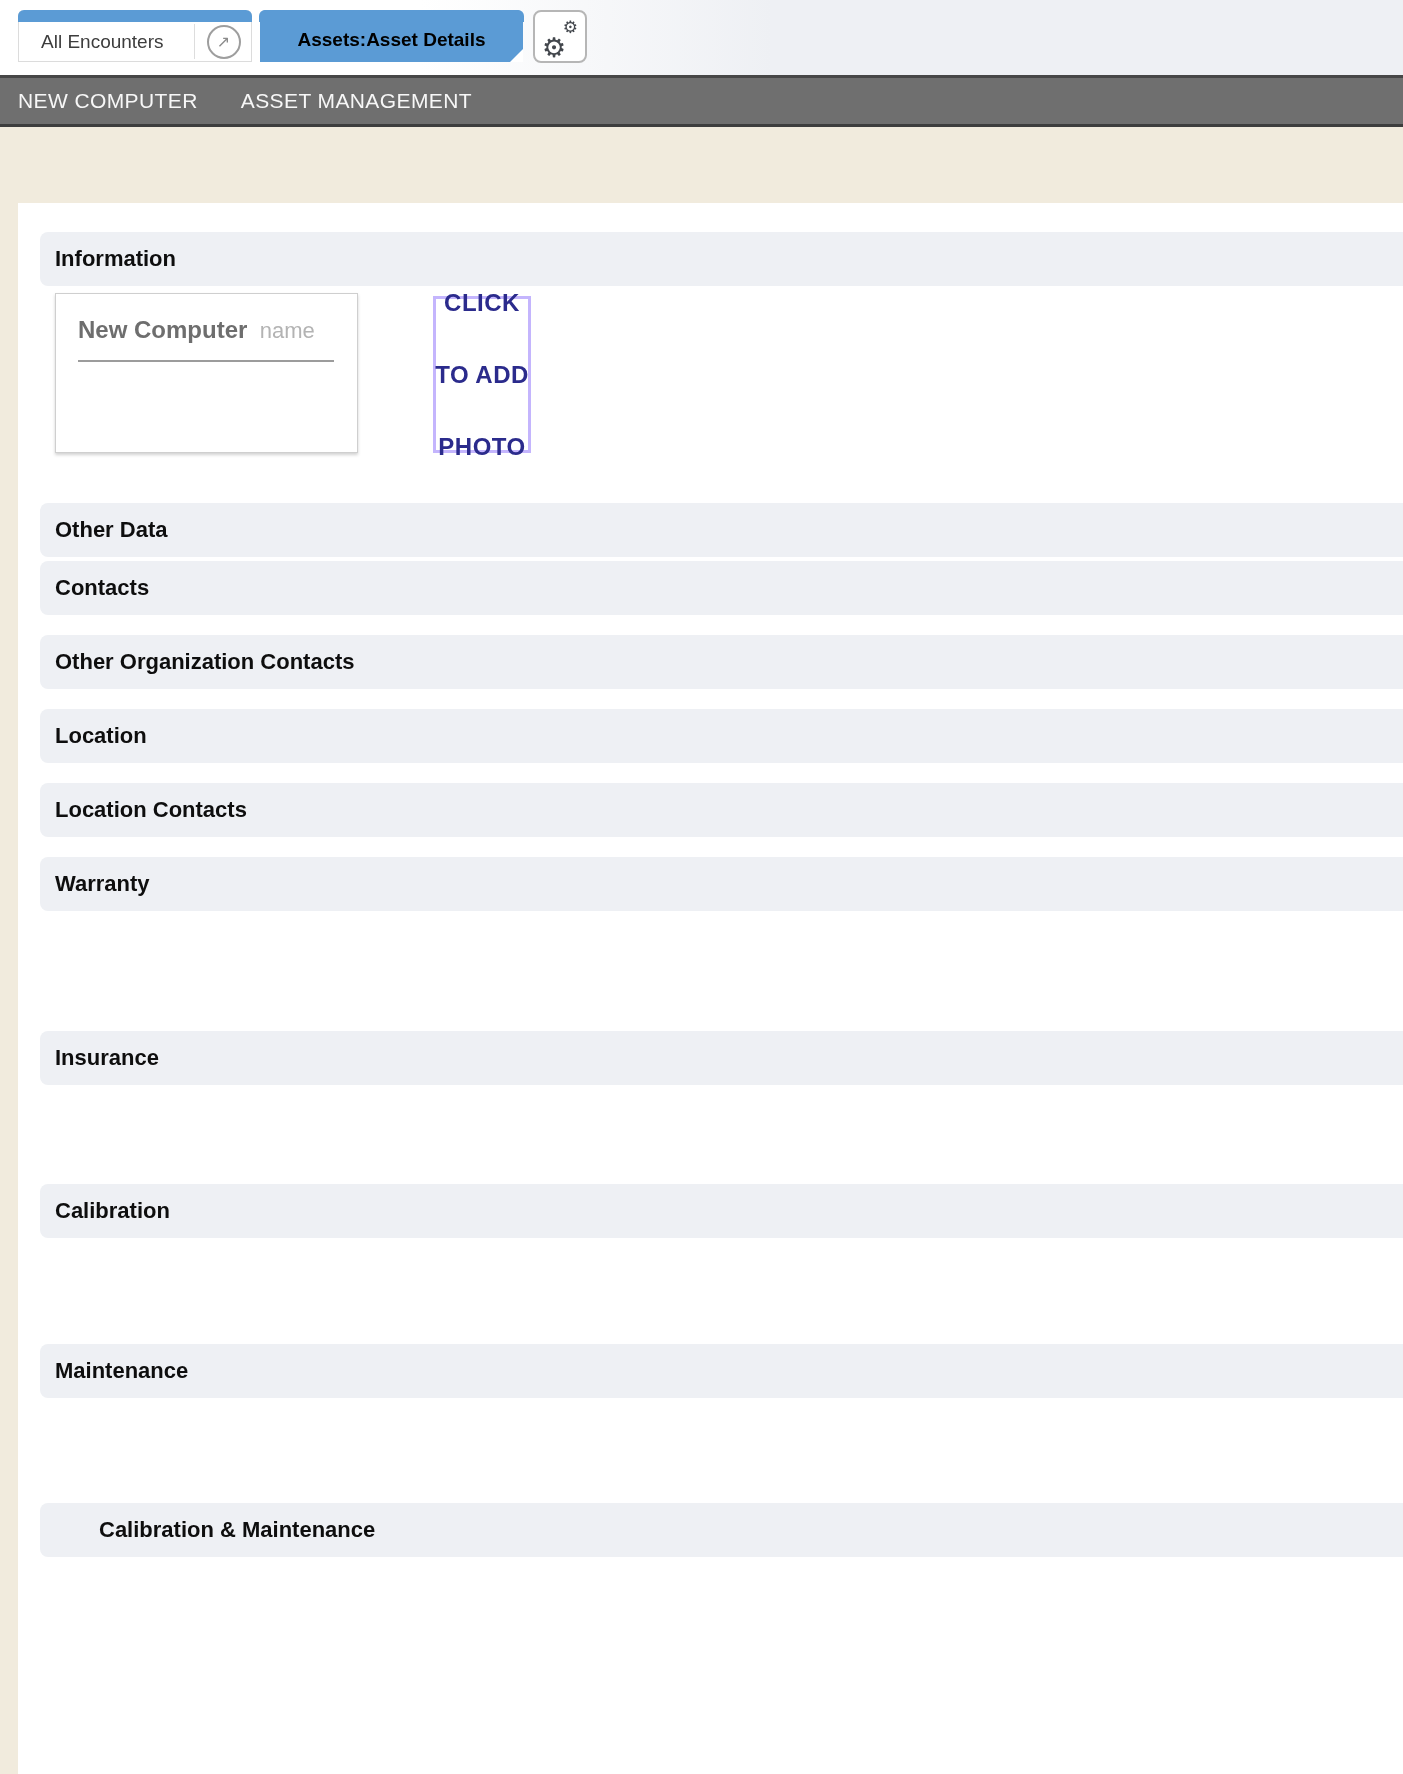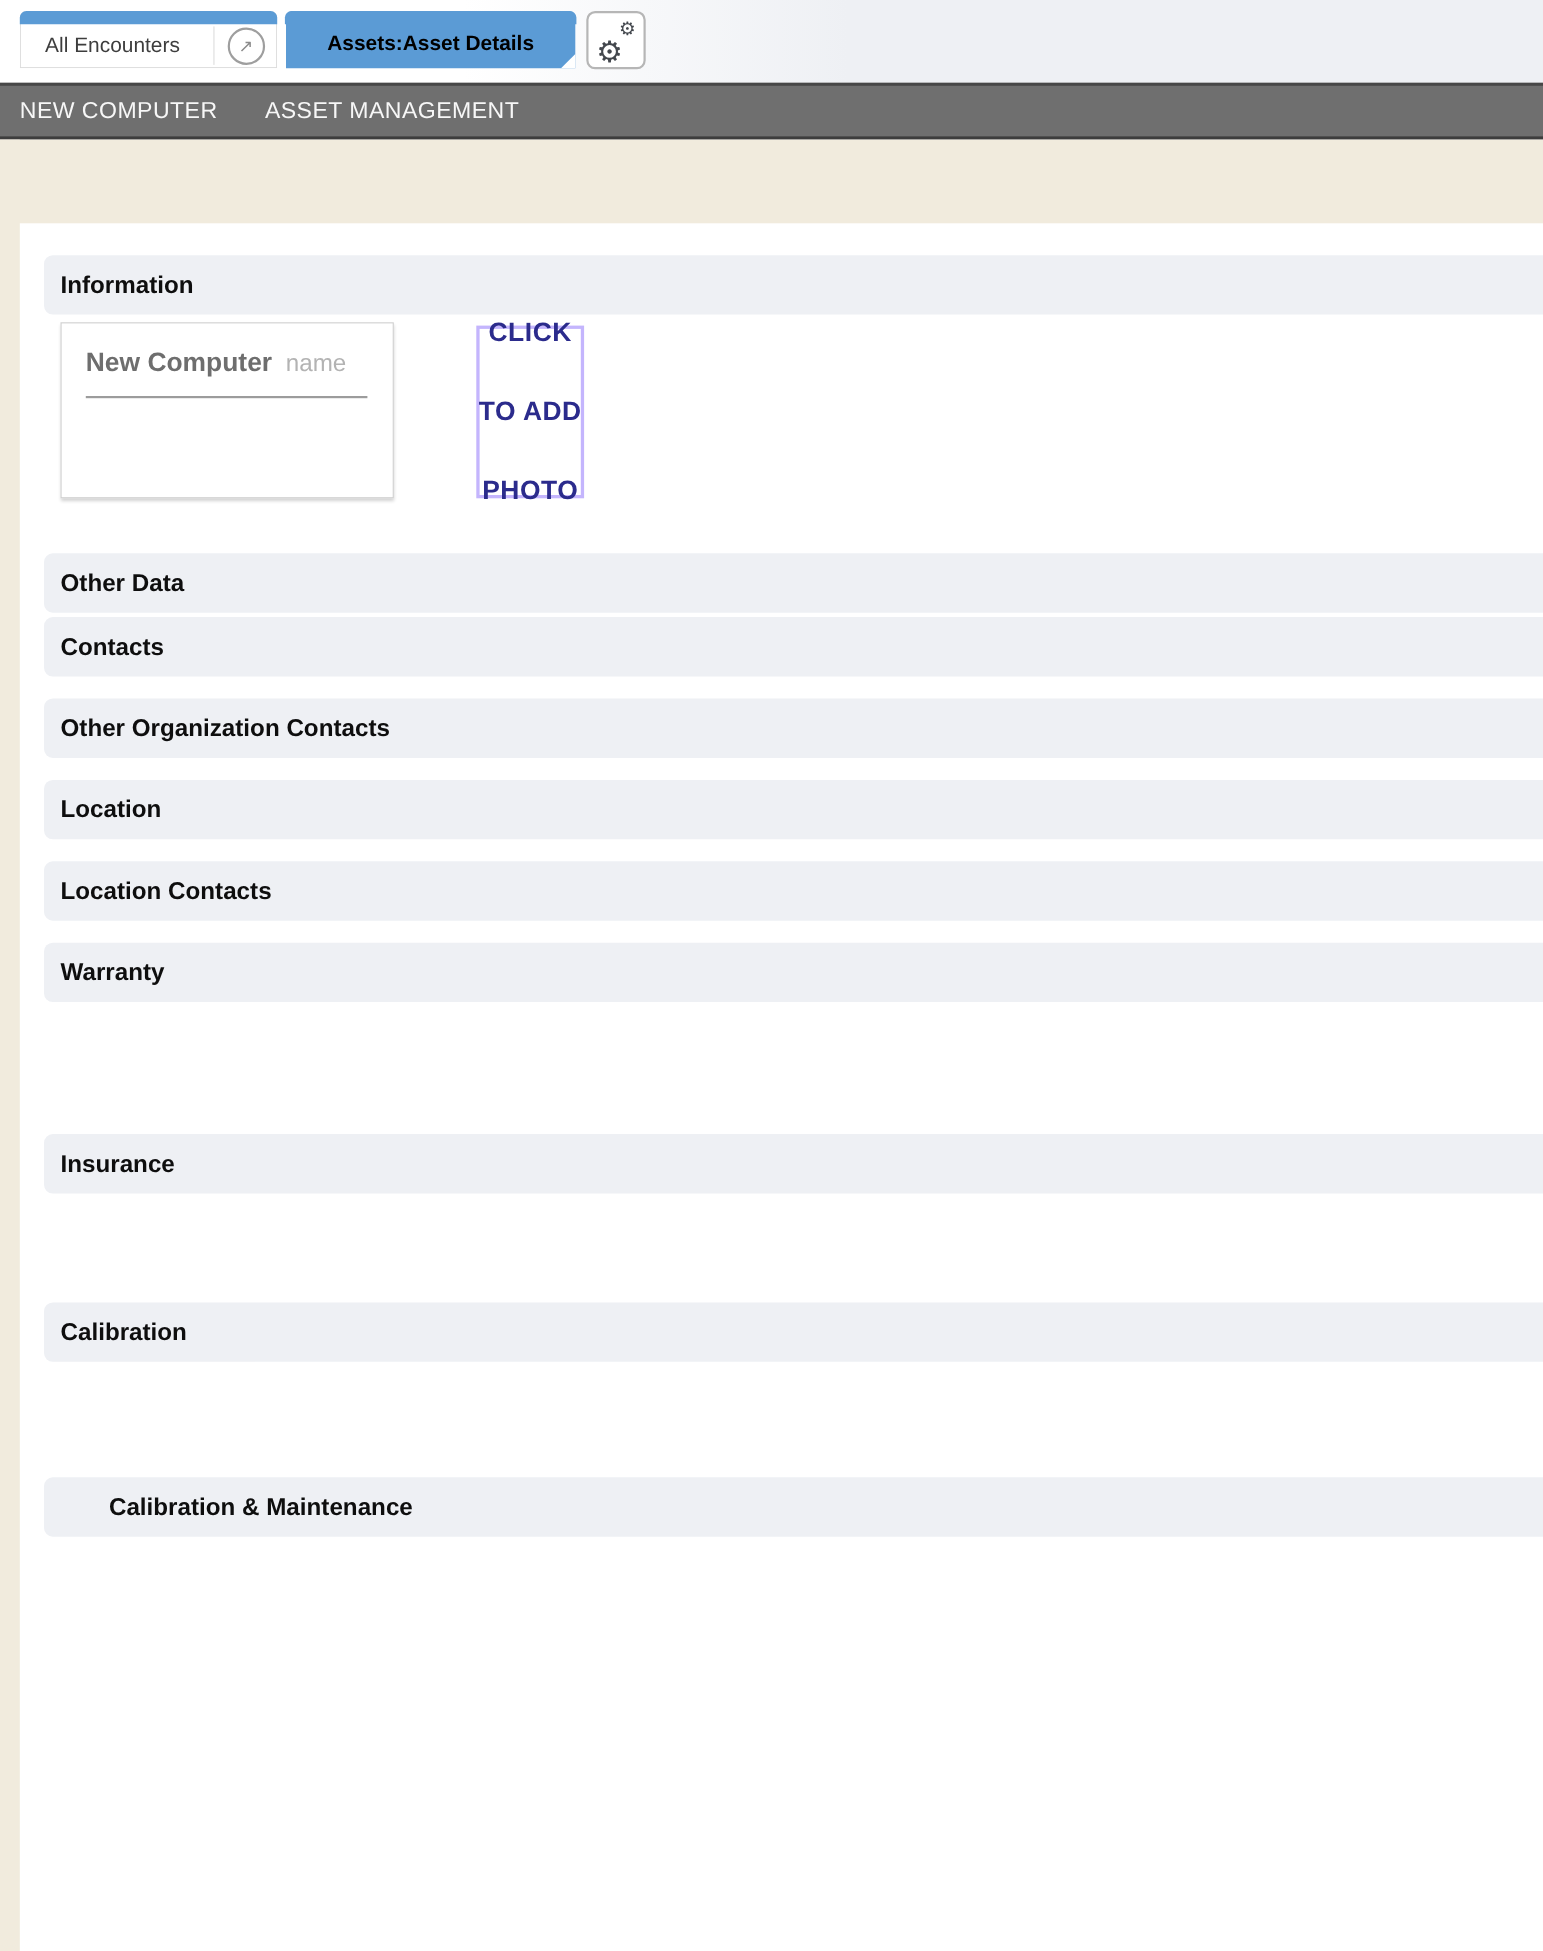--- a/index.html
+++ b/index.html
@@ -215,19 +215,22 @@
     </div>
 
     <div class="bar sec-insurance">
       <span class="bar-title">Insurance</span>
     </div>
 
     <div class="bar sec-calibration">
       <span class="bar-title">Calibration</span>
     </div>
 
+    <div class="bar sec-maintenance">
+      <span class="bar-title">Maintenance</span>
+    </div>
 
     <div class="bar sec-calib-maint">
       <span class="bar-title">Calibration &amp; Maintenance</span>
     </div>
 
   </div>
 </div>
 
 </body></html>

